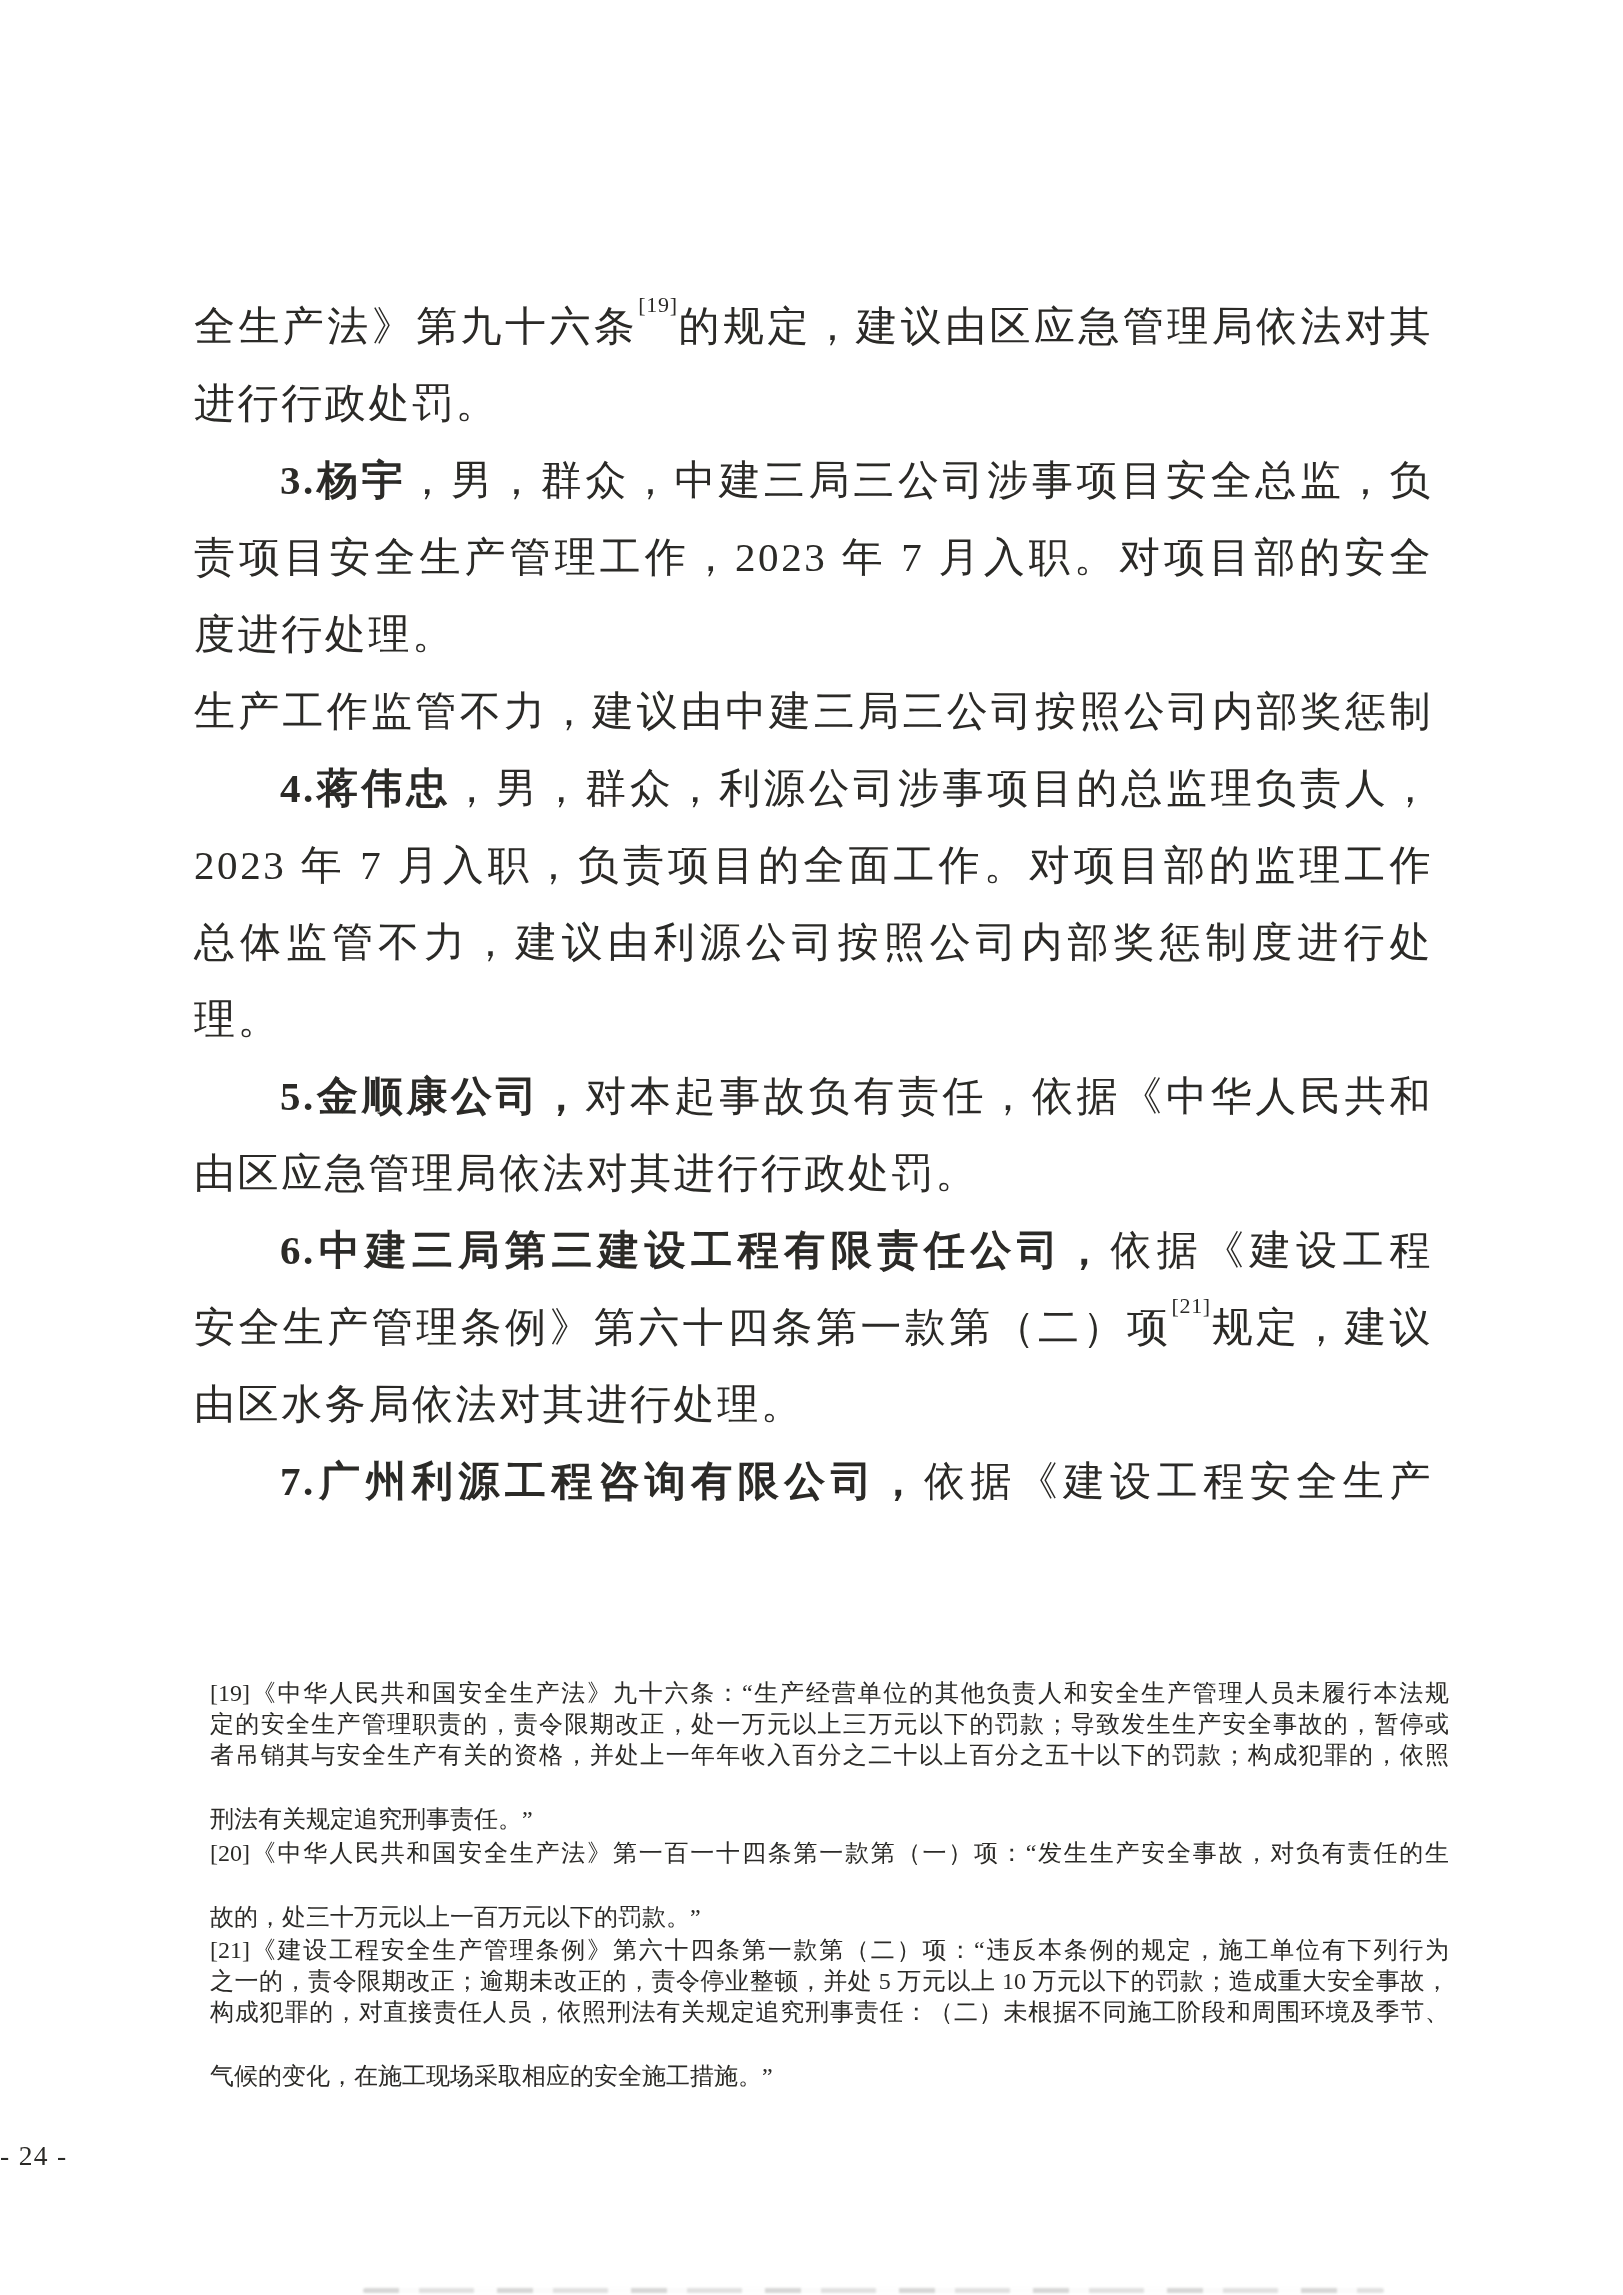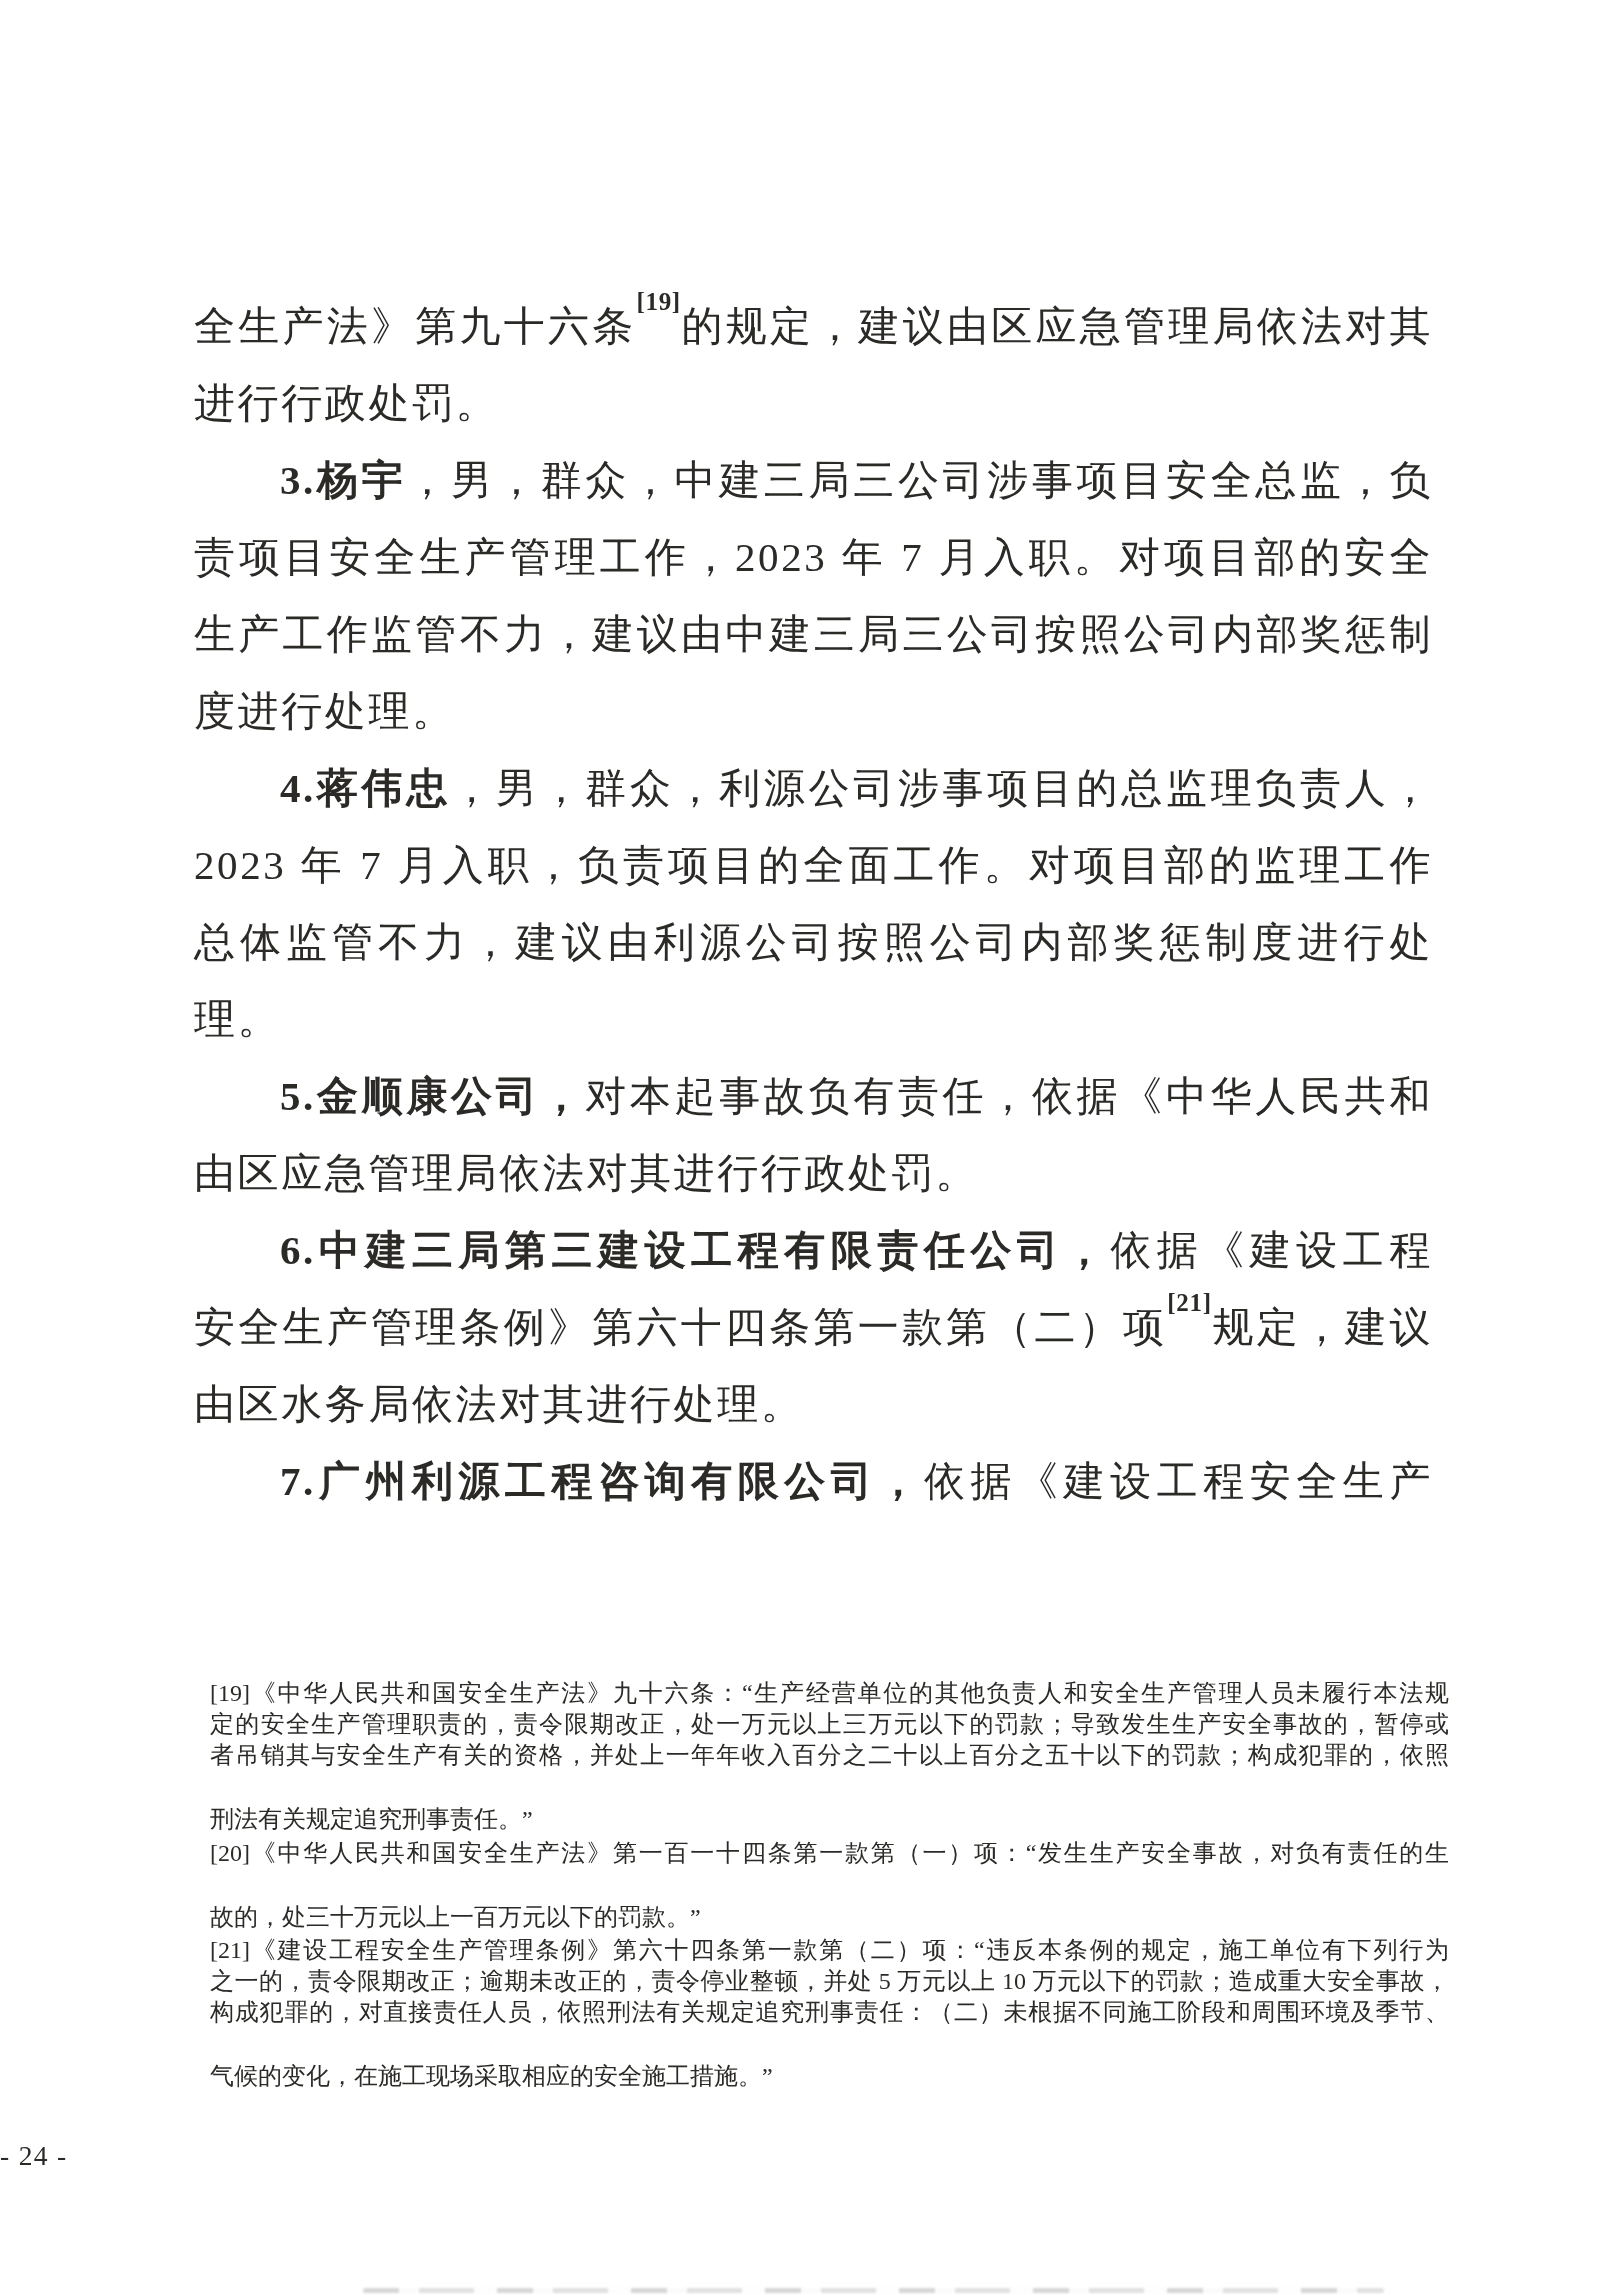--- a/index.html
+++ b/index.html
@@ -27,26 +27,26 @@
   .body-line{
     height:77px;
     line-height:77px;
     overflow:visible;
   }
   .body-line.just{ text-align:justify; text-align-last:justify; }
   .body-line.left{ text-align:left; text-align-last:left; }
   .body-line.indent{ text-indent:86px; }
   .body-line b{ font-weight:700; }
   sup.fnref{
-    font-size:25px;
+    font-size:22px;
     letter-spacing:0.7px;
     line-height:0;
     position:relative;
     top:-0.62em;
-    font-weight:700;
+    font-weight:400;
   }
   
   .footnotes{
     position:absolute;
     left:210px; top:1678px; width:1239px;
     font-size:24px;
     letter-spacing:0;
   }
   .fn-para{ margin:0 0 2.6px 0; }
   .fn-line{ height:31px; line-height:31px; }
@@ -78,22 +78,22 @@
 </style>
 </head>
 <body>
 
 <div class="page">
   <div class="body-text">
       <div class="body-line just"><span>全生产法》第九十六条</span><sup class="fnref">[19]</sup><span>的规定，建议由区应急管理局依法对其</span></div>
       <div class="body-line left"><span>进行行政处罚。</span></div>
       <div class="body-line just indent"><b>3.杨宇</b><span>，男，群众，中建三局三公司涉事项目安全总监，负</span></div>
       <div class="body-line just"><span>责项目安全生产管理工作，2023 年 7 月入职。对项目部的安全</span></div>
+      <div class="body-line left"><span>度进行处理。</span></div>
       <div class="body-line just"><span>生产工作监管不力，建议由中建三局三公司按照公司内部奖惩制</span></div>
-      <div class="body-line left"><span>度进行处理。</span></div>
       <div class="body-line just indent"><b>4.蒋伟忠</b><span>，男，群众，利源公司涉事项目的总监理负责人，</span></div>
       <div class="body-line just"><span>2023 年 7 月入职，负责项目的全面工作。对项目部的监理工作</span></div>
       <div class="body-line just"><span>总体监管不力，建议由利源公司按照公司内部奖惩制度进行处</span></div>
       <div class="body-line left"><span>理。</span></div>
       <div class="body-line just indent"><b>5.金顺康公司，</b><span>对本起事故负有责任，依据《中华人民共和</span></div>
       <div class="body-line left"><span>由区应急管理局依法对其进行行政处罚。</span></div>
       <div class="body-line just indent"><b>6.中建三局第三建设工程有限责任公司，</b><span>依据《建设工程</span></div>
       <div class="body-line just"><span>安全生产管理条例》第六十四条第一款第（二）项</span><sup class="fnref">[21]</sup><span>规定，建议</span></div>
       <div class="body-line left"><span>由区水务局依法对其进行处理。</span></div>
       <div class="body-line just indent"><b>7.广州利源工程咨询有限公司，</b><span>依据《建设工程安全生产</span></div>

